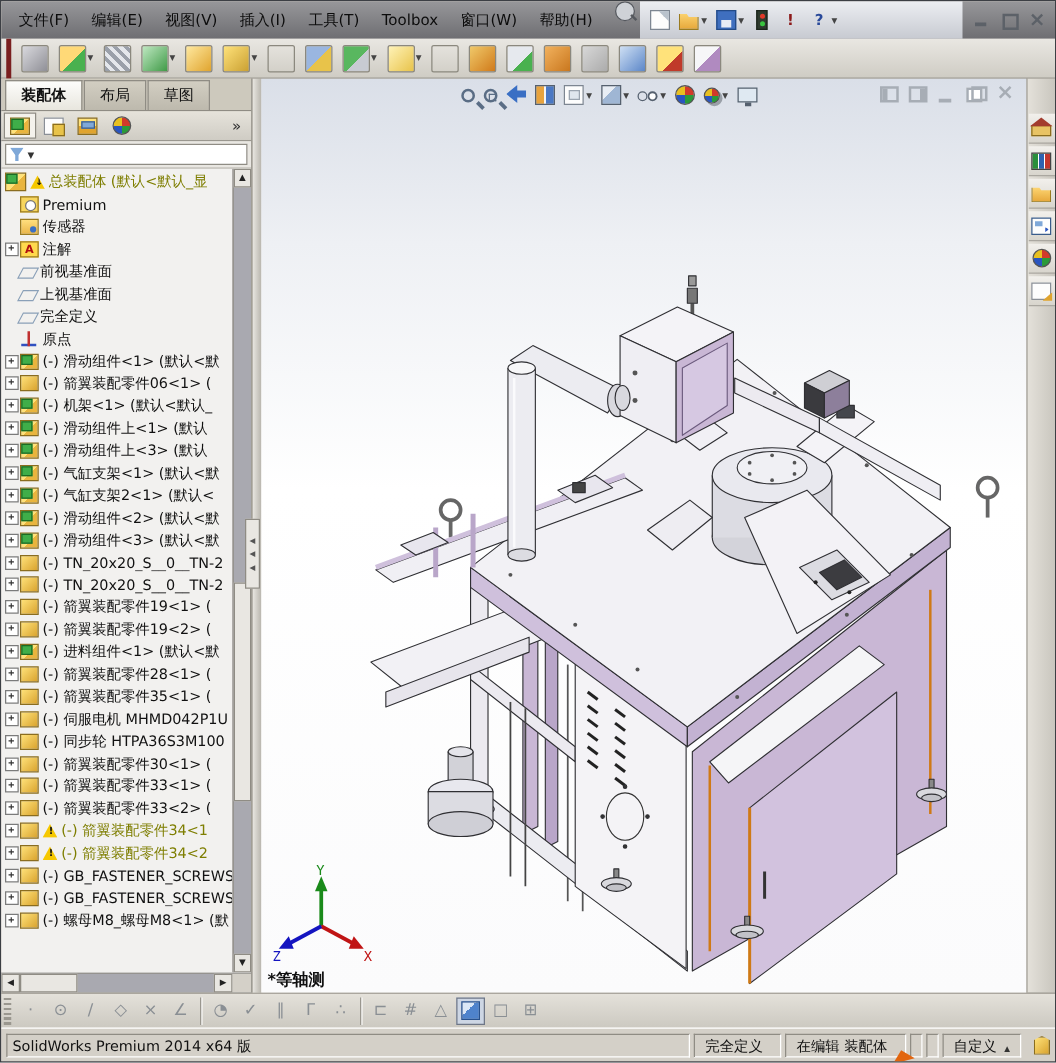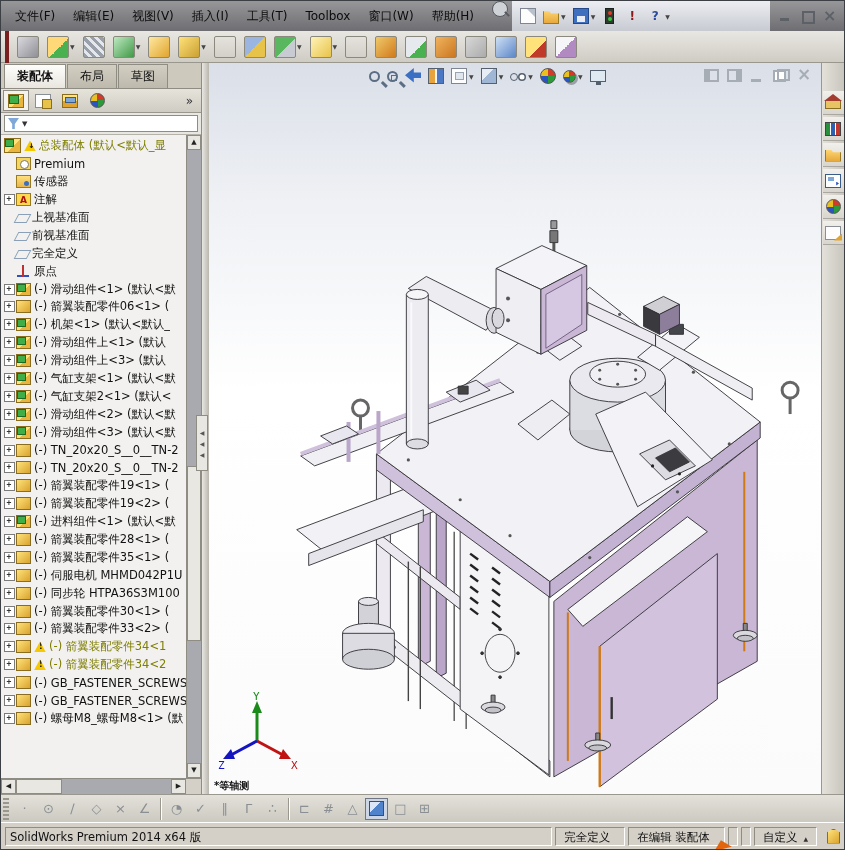--- a/index.html
+++ b/index.html
@@ -147,21 +147,21 @@
   .h-monitor::after{content:'';position:absolute;left:5px;bottom:-4px;width:5px;height:3px;background:#55606e;}
   .docctrls{position:absolute;right:10px;top:6px;display:flex;align-items:center;gap:8px;z-index:5;color:#9aa0a8;}
   .dc{width:15px;height:13px;position:relative;}
   .dc-pl,.dc-pr{border:2px solid #a7adb5;}
   .dc-pl::before{content:'';position:absolute;left:0;top:0;bottom:0;width:4px;background:#a7adb5;}
   .dc-pr::before{content:'';position:absolute;right:0;top:0;bottom:0;width:4px;background:#a7adb5;}
   .dc-min::after{content:'';position:absolute;left:1px;bottom:0;width:10px;height:3px;background:#a7adb5;}
   .dc-res::before{content:'';position:absolute;left:0;bottom:0;width:9px;height:8px;border:2px solid #a7adb5;background:#fff;}
   .dc-res::after{content:'';position:absolute;left:4px;top:0;width:9px;height:8px;border:2px solid #a7adb5;}
   .dc-close::after{content:'×';position:absolute;left:1px;top:-5px;font-size:17px;font-weight:bold;color:#a7adb5;}
-  .viewlabel{position:absolute;left:5px;bottom:1px;font-weight:bold;font-size:10px;color:#101010;z-index:4;}
+  .viewlabel{position:absolute;left:5px;bottom:1px;font-weight:bold;font-size:13px;color:#101010;z-index:4;}
   .modelsvg{position:absolute;inset:0;width:100%;height:100%;}
   .triadsvg{position:absolute;left:8px;top:628px;z-index:4;}
   
   .tp{width:16px;height:14px;position:relative;}
   .tp-home{background:#e8c364;border:1px solid #8a6d1f;margin-top:3px;height:9px;}
   .tp-home::before{content:'';position:absolute;left:-2px;top:-7px;border-left:9px solid transparent;border-right:9px solid transparent;border-bottom:7px solid #a33c2e;}
   .tp-lib{background:linear-gradient(90deg,#2a8f3c 0 30%,#fff 30% 35%,#2e62b0 35% 65%,#fff 65% 70%,#c2372e 70%);border:1px solid #444;}
   .tp-folder{background:linear-gradient(180deg,#ffd977,#e7a93c);border:1px solid #9a7b20;clip-path:polygon(0 18%,40% 18%,50% 34%,100% 34%,100% 100%,0 100%);}
   .tp-palette{background:#fdfdfd;border:1px solid #3a5c8a;}
   .tp-palette::before{content:'';position:absolute;left:2px;top:2px;width:6px;height:4px;background:#7fa8d8;}
@@ -368,27 +368,27 @@
             <div class="trow">
               <span class="exp-slot plus"></span>
               <span class="ti i-ann"></span>
 
               <span class="tlabel">注解</span>
             </div>
             <div class="trow">
               <span class="exp-slot"></span>
               <span class="ti i-plane"></span>
 
-              <span class="tlabel">上视基准面</span>
+              <span class="tlabel">前视基准面</span>
             </div>
             <div class="trow">
               <span class="exp-slot"></span>
               <span class="ti i-plane"></span>
 
-              <span class="tlabel">前视基准面</span>
+              <span class="tlabel">上视基准面</span>
             </div>
             <div class="trow">
               <span class="exp-slot"></span>
               <span class="ti i-plane"></span>
 
               <span class="tlabel">完全定义</span>
             </div>
             <div class="trow">
               <span class="exp-slot"></span>
               <span class="ti i-origin"></span>
@@ -501,20 +501,26 @@
               <span class="exp-slot plus"></span>
               <span class="ti i-part"></span>
 
               <span class="tlabel">(-) 同步轮 HTPA36S3M100</span>
             </div>
             <div class="trow">
               <span class="exp-slot plus"></span>
               <span class="ti i-part"></span>
 
               <span class="tlabel">(-) 箭翼装配零件30&lt;1&gt; (</span>
+            </div>
+            <div class="trow">
+              <span class="exp-slot plus"></span>
+              <span class="ti i-part"></span>
+
+              <span class="tlabel">(-) 箭翼装配零件33&lt;1&gt; (</span>
             </div>
             <div class="trow">
               <span class="exp-slot plus"></span>
               <span class="ti i-part"></span>
 
               <span class="tlabel">(-) 箭翼装配零件33&lt;2&gt; (</span>
             </div>
             <div class="trow">
               <span class="exp-slot plus"></span>
               <span class="ti i-part"></span>

